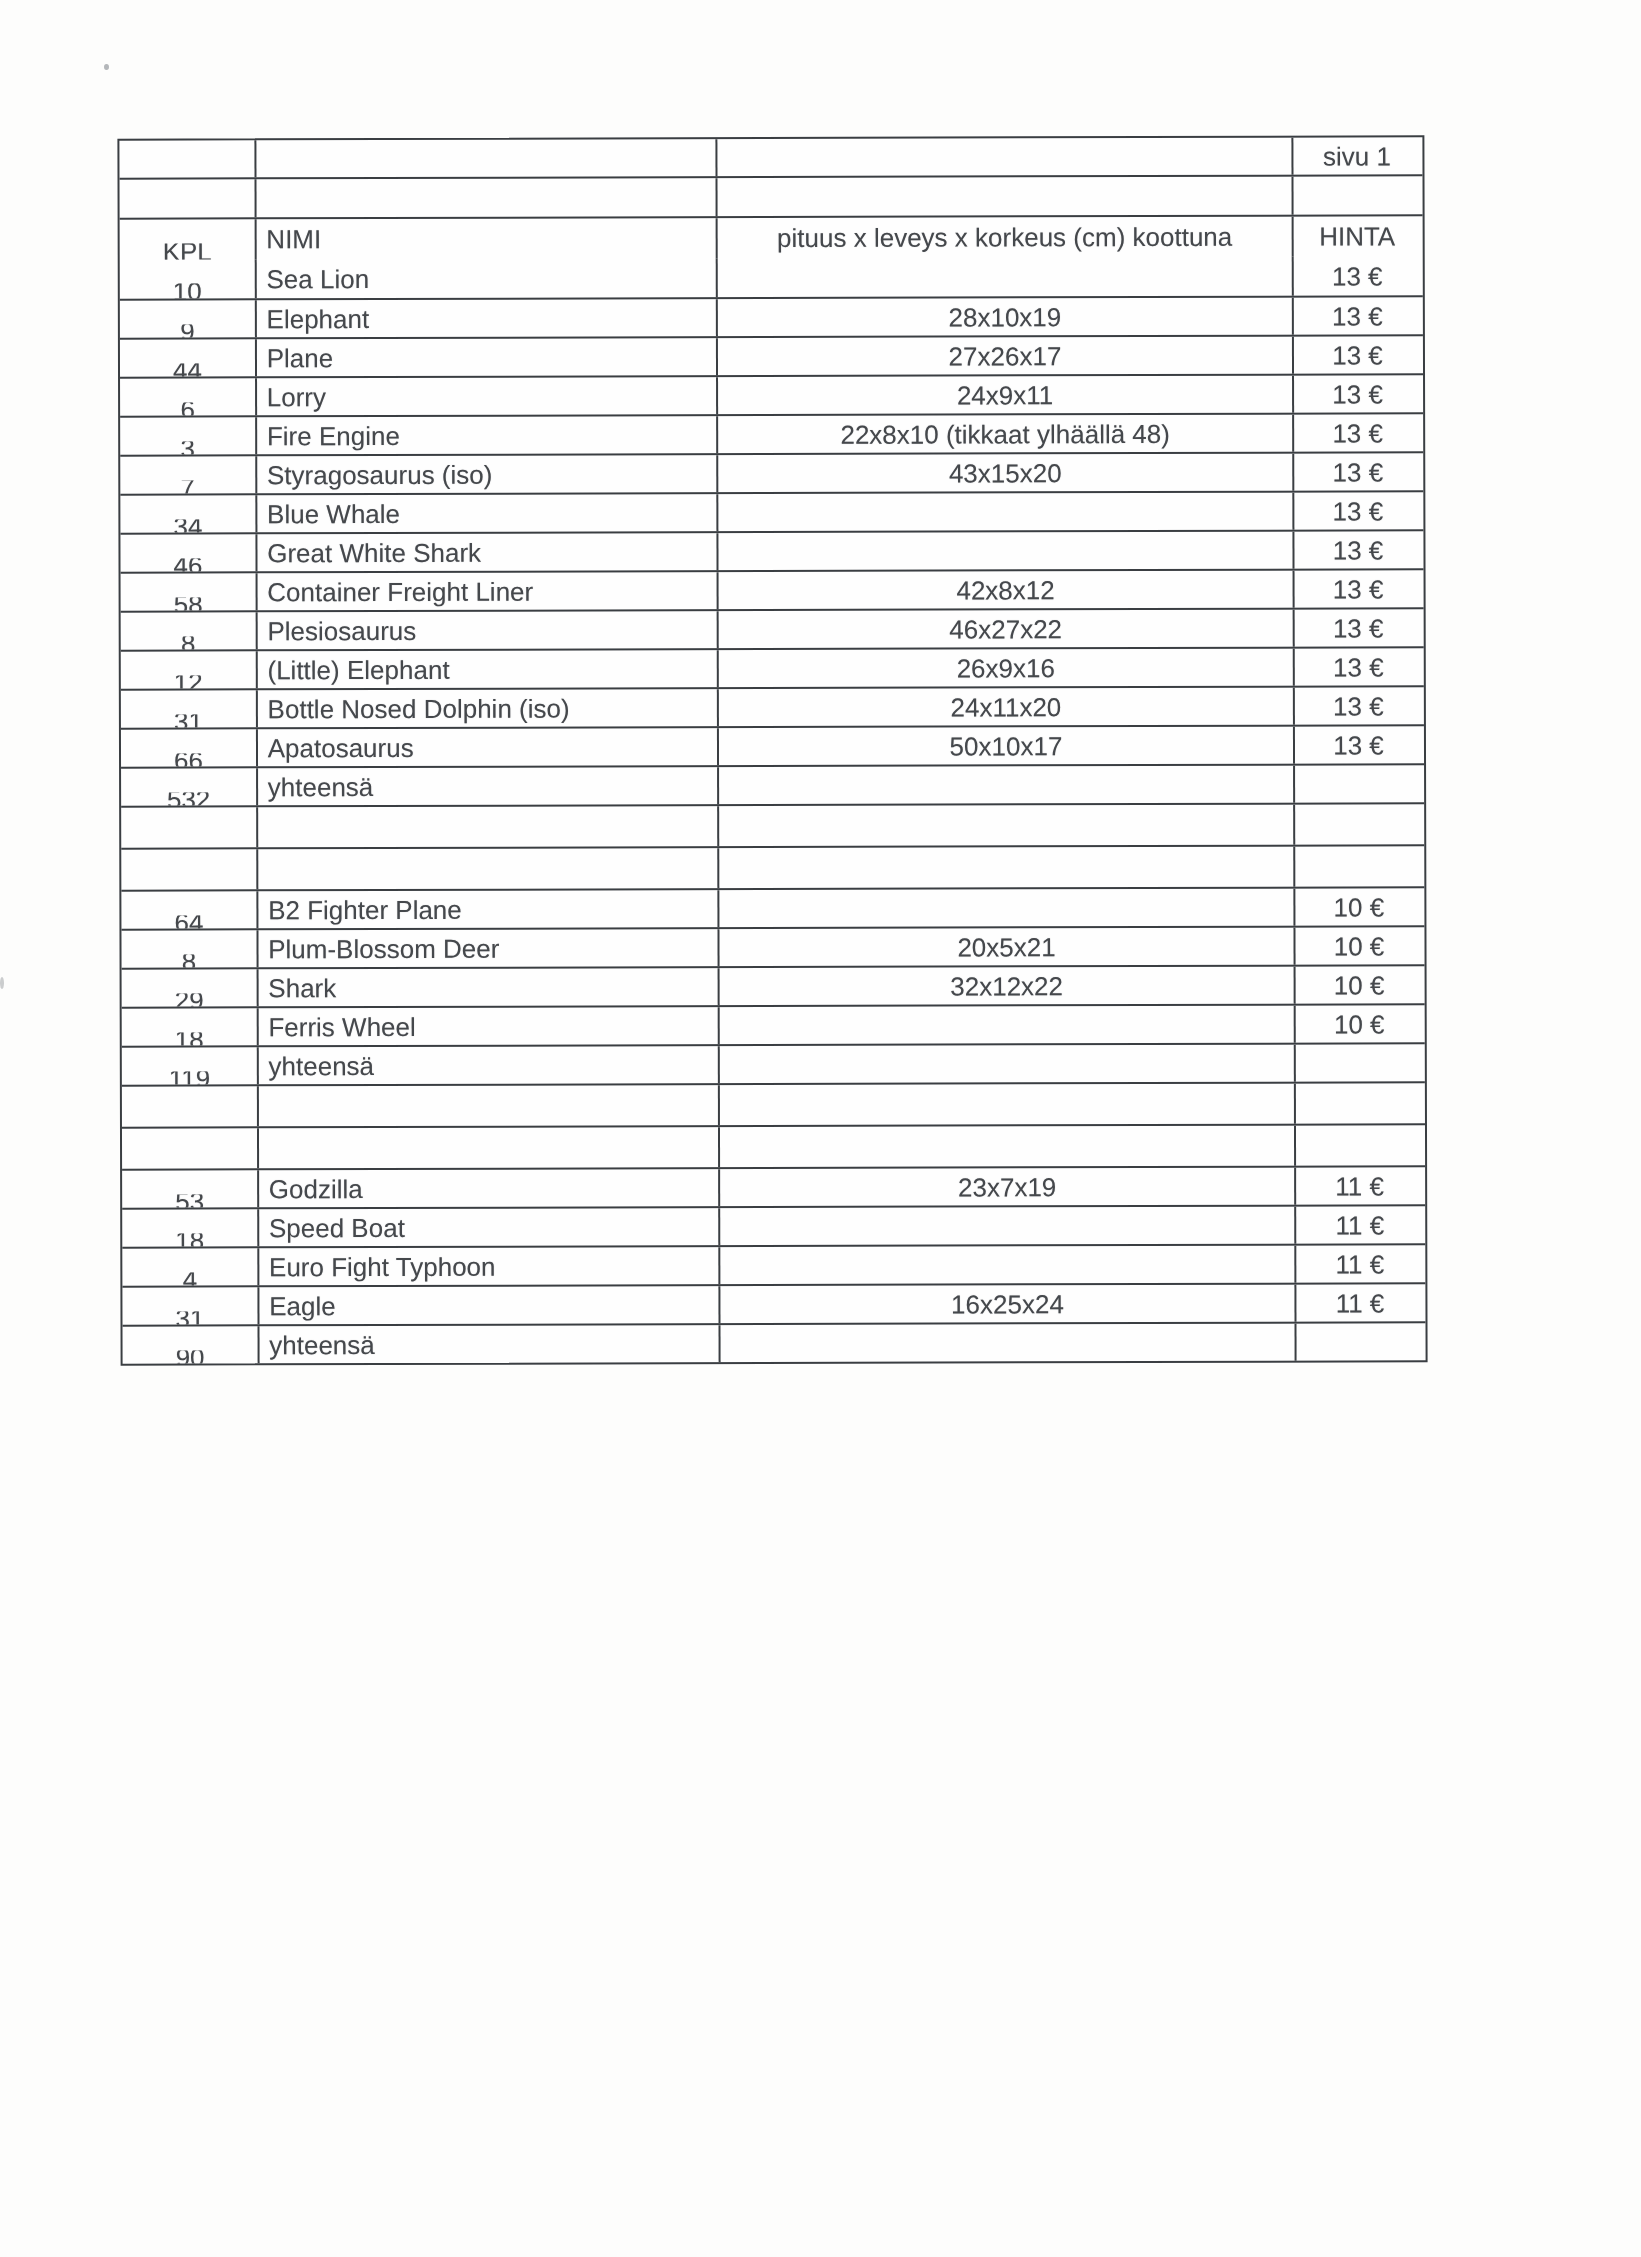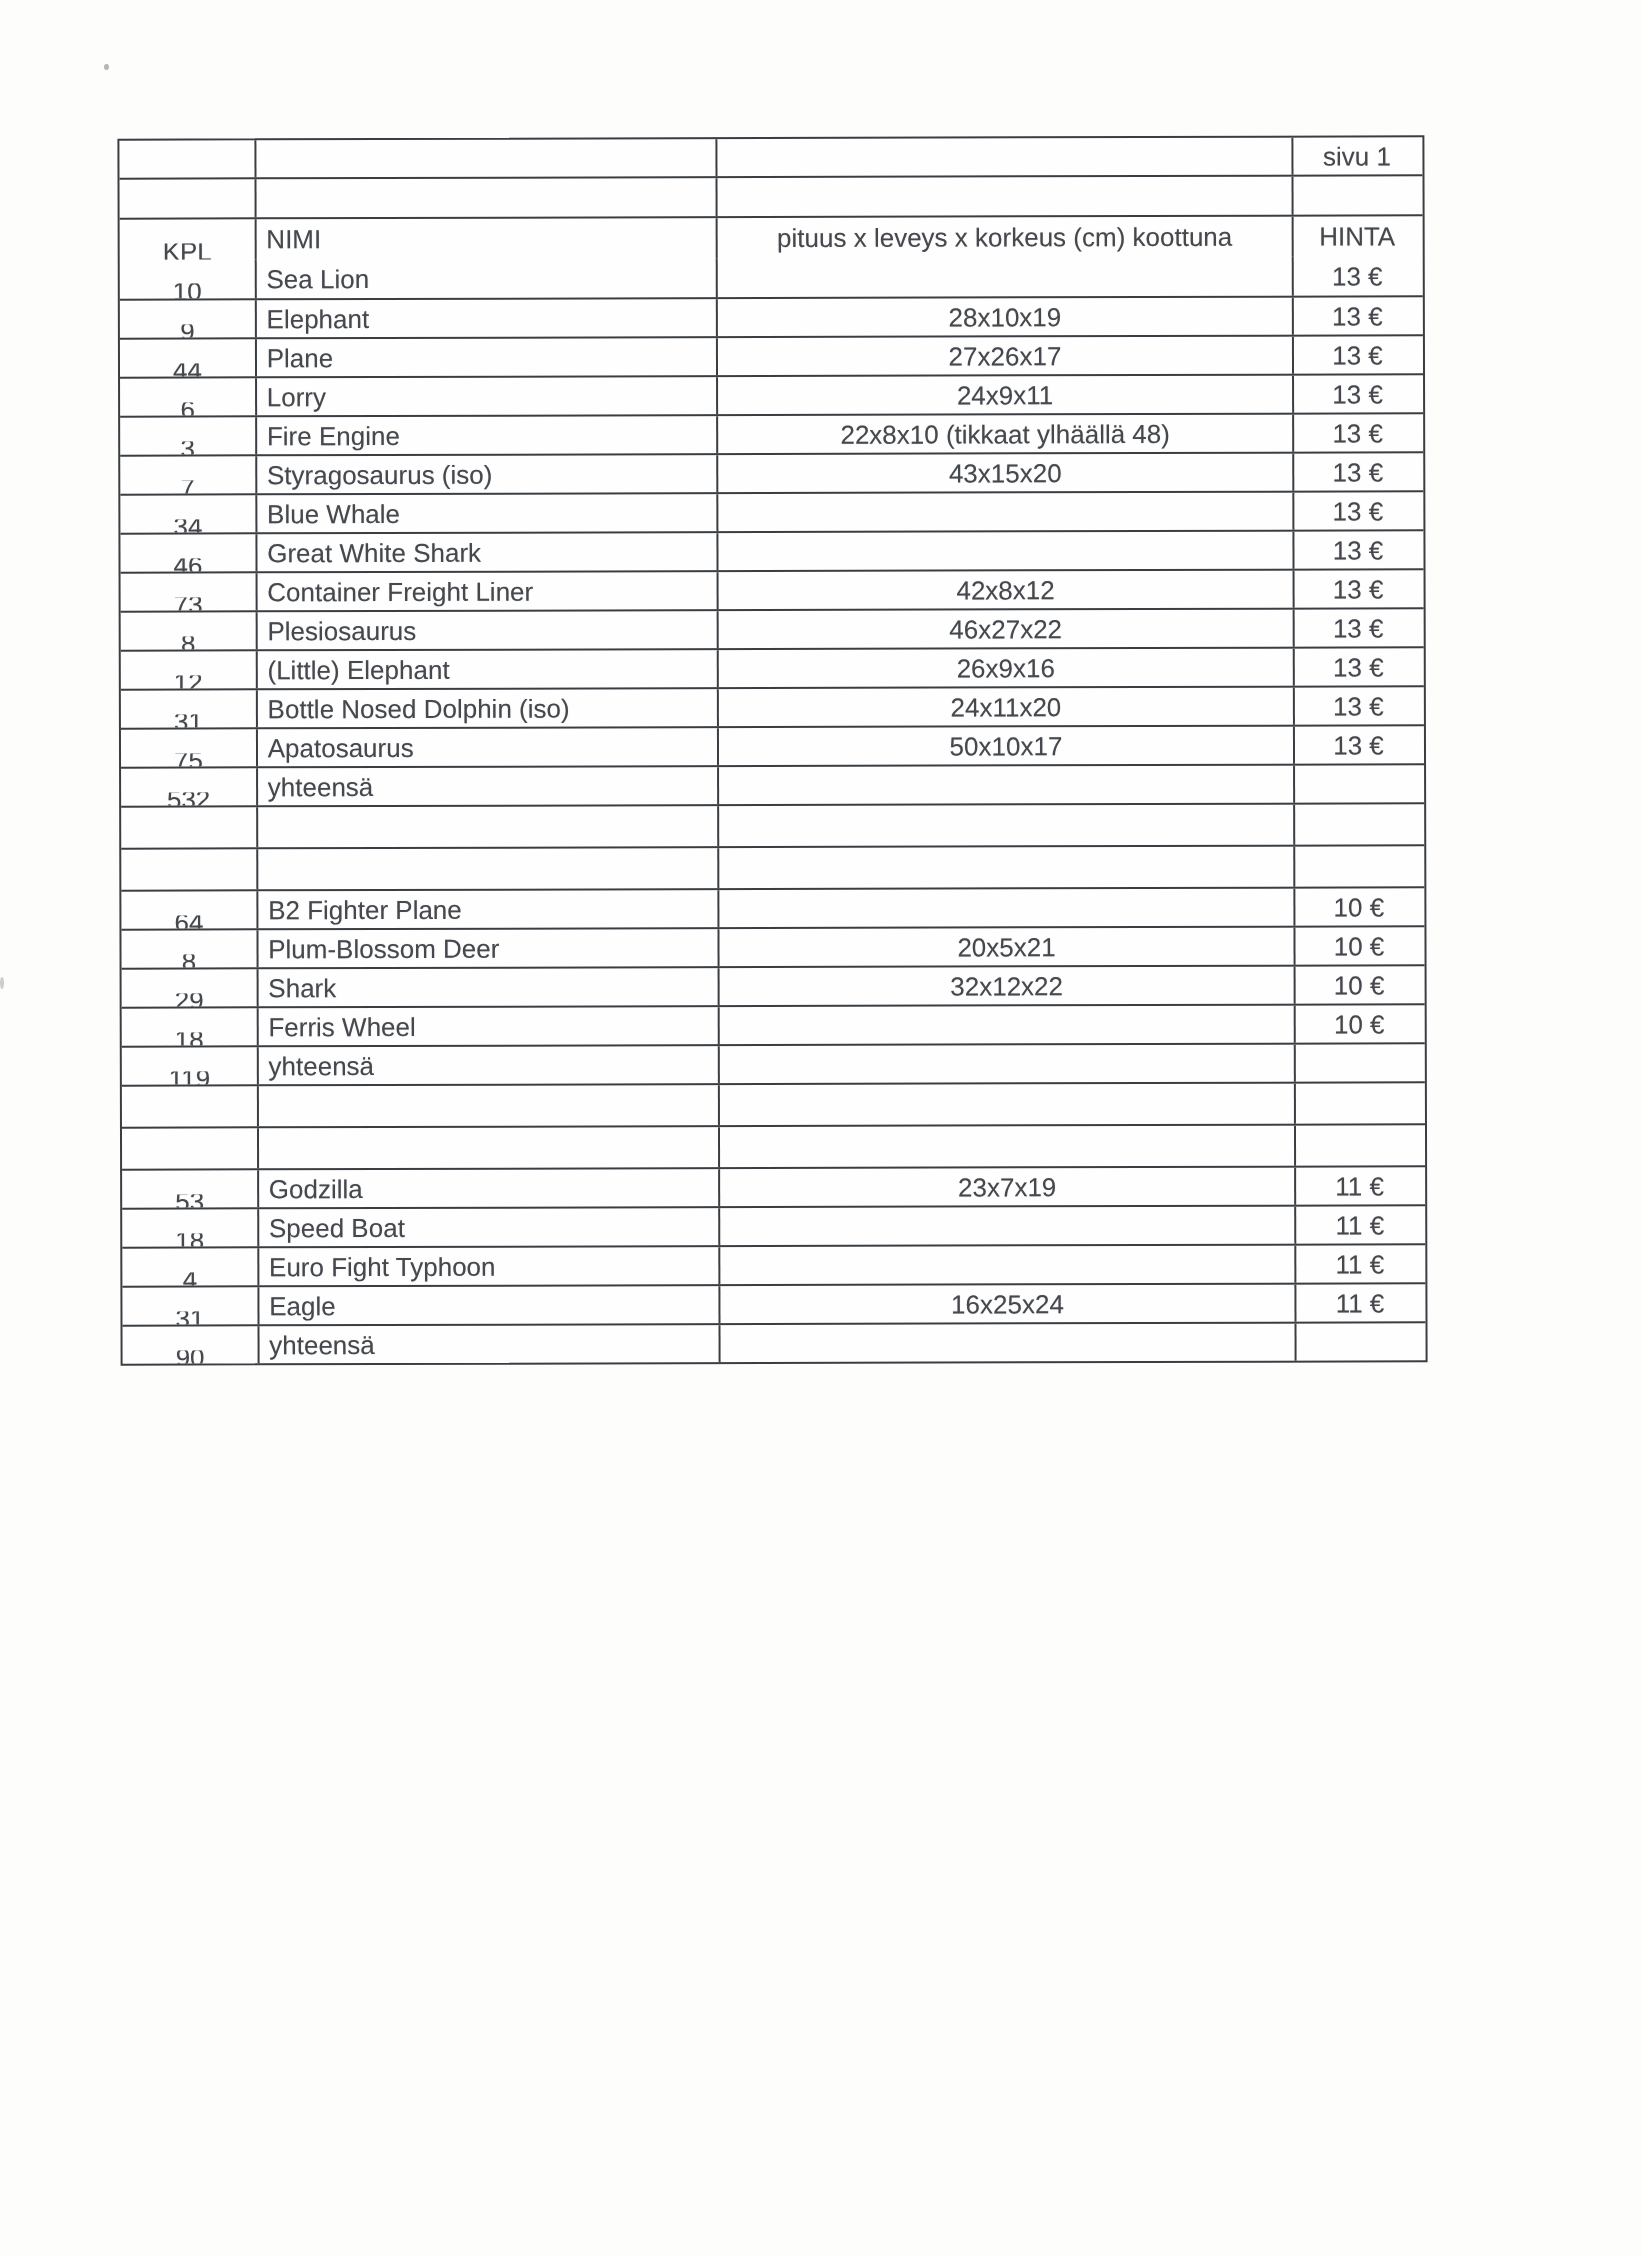--- a/index.html
+++ b/index.html
@@ -113,41 +113,41 @@
           <div class="cell kpl">34</div>
           <div class="cell nimi">Blue Whale</div>
           <div class="cell dim"></div>
           <div class="cell hinta">13 €</div>
         </div><div class="trow item">
           <div class="cell kpl">46</div>
           <div class="cell nimi">Great White Shark</div>
           <div class="cell dim"></div>
           <div class="cell hinta">13 €</div>
         </div><div class="trow item">
-          <div class="cell kpl">73</div>
+          <div class="cell kpl">58</div>
           <div class="cell nimi">Container Freight Liner</div>
           <div class="cell dim">42x8x12</div>
           <div class="cell hinta">13 €</div>
         </div><div class="trow item">
           <div class="cell kpl">8</div>
           <div class="cell nimi">Plesiosaurus</div>
           <div class="cell dim">46x27x22</div>
           <div class="cell hinta">13 €</div>
         </div><div class="trow item">
           <div class="cell kpl">12</div>
           <div class="cell nimi">(Little) Elephant</div>
           <div class="cell dim">26x9x16</div>
           <div class="cell hinta">13 €</div>
         </div><div class="trow item">
           <div class="cell kpl">31</div>
           <div class="cell nimi">Bottle Nosed Dolphin (iso)</div>
           <div class="cell dim">24x11x20</div>
           <div class="cell hinta">13 €</div>
         </div><div class="trow item">
-          <div class="cell kpl">75</div>
+          <div class="cell kpl">66</div>
           <div class="cell nimi">Apatosaurus</div>
           <div class="cell dim">50x10x17</div>
           <div class="cell hinta">13 €</div>
         </div><div class="trow total">
           <div class="cell kpl">532</div>
           <div class="cell nimi">yhteensä</div>
           <div class="cell dim"></div>
           <div class="cell hinta"></div>
         </div><div class="trow spacer">
           <div class="cell kpl"></div>

